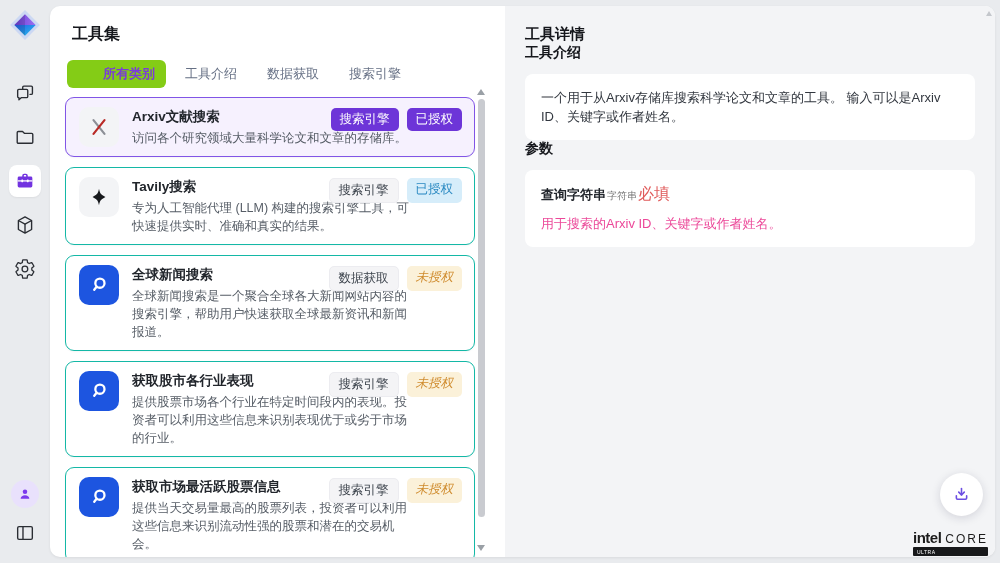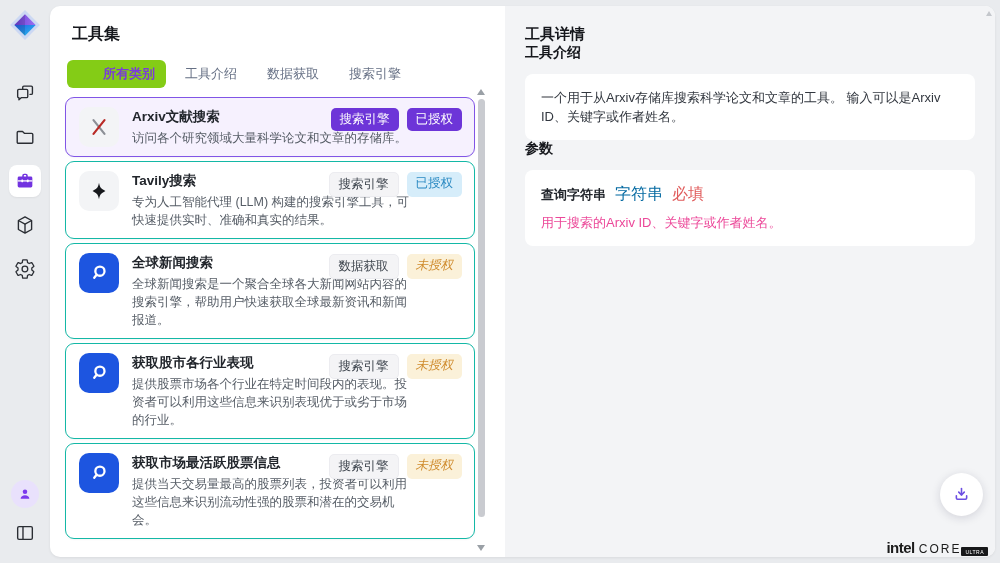--- a/index.html
+++ b/index.html
@@ -17,21 +17,21 @@
 
   
   .window { position:absolute; left:50px; top:6px; width:945px; height:551px; background:#fff; border-radius:10px; overflow:hidden; display:flex; box-shadow:0 1px 3px rgba(0,0,0,.07); }
 
   
   .list-panel { width:455px; position:relative; padding:18px 0 0 15px; flex:none; }
   .list-title { font-size:16px; font-weight:bold; margin-left:7px; color:#15171c; }
   .tabs { display:flex; align-items:center; gap:8px; margin-top:15px; margin-left:2px; }
   .tab { font-size:13px; color:#667085; padding:5px 11px; border-radius:6px; cursor:pointer; }
   .tab.active { background:#84cc16; color:#7a3bd9; font-weight:bold;padding-left:36px; }
-  .cards { margin-top:9px; width:410px; display:flex; flex-direction:column; gap:4px; }
+  .cards { margin-top:9px; width:410px; display:flex; flex-direction:column; gap:10px; }
   .card { position:relative; background:#fff; border:1px solid #14b8a6; border-radius:9px; padding:9px 13px; box-shadow:0 1px 2px rgba(20,20,40,.04); cursor:pointer; }
   .card.selected { border:1.5px solid #8155e6; background:#f6f1fe; }
   .card-body { display:flex; gap:13px; }
   .tool-icon { width:40px; height:40px; border-radius:10px; background:#f3f4f6; flex:none; display:flex; align-items:center; justify-content:center; }
   .tool-icon.blue { background:#1d55e0; }
   .card-title { font-size:13.5px; font-weight:bold; color:#22262c; line-height:18px; padding-top:1px; }
   .card-desc { font-size:12.5px; color:#565d66; line-height:18px; margin-top:3px; max-width:282px; }
   .tags { position:absolute; top:10px; right:12px; display:flex; gap:8px; }
   .tag { font-size:12.5px; line-height:1; padding:5px 9px; border-radius:5px; white-space:nowrap; }
   .tag-solid-purple { background:#6d35d8; color:#fff; }
@@ -44,30 +44,30 @@
   .sb-arrow-up, .sb-arrow-down { width:0; height:0; border-left:4px solid transparent; border-right:4px solid transparent; margin:0 auto; cursor:pointer; }
   .sb-arrow-up { border-bottom:6px solid #9aa0a6; }
   .sb-arrow-down { border-top:6px solid #9aa0a6; position:absolute; bottom:0; left:0; }
   .sb-thumb { width:7px; margin:4px auto 0; height:418px; background:#c9cbd0; border-radius:4px; cursor:pointer; }
 
   
   .detail-panel { flex:1; background:#f3f4f6; padding:19px 20px 0 20px; position:relative; }
   .detail-title { font-size:15px; font-weight:bold; color:#15171c; }
   .detail-sub { font-size:14px; font-weight:bold; color:#15171c; }
   .detail-card { background:#fff; border-radius:8px; margin-top:12px; padding:14px 16px; font-size:13px; color:#32373f; line-height:19px; }
-  .param-row { display:flex; align-items:baseline; gap:9px; }
+  .param-row { display:flex; align-items:baseline; gap:1px; }
   .param-name { font-size:13px; font-weight:bold; color:#22262c; }
-  .param-type { font-size:16px; color:#0369a1; }
+  .param-type { font-size:10px; color:#737373; }
   .param-required { font-size:16px; color:#e05b5b; }
   .param-desc { margin-top:9px; font-size:13px; color:#ec4899; }
   .detail-scroll-hint { position:absolute; top:5px; right:3px; width:0; height:0; border-left:3px solid transparent; border-right:3px solid transparent; border-bottom:5px solid #c4c7cc; }
 
   
   .fab-download { position:absolute; right:17px; bottom:47px; width:43px; height:43px; border-radius:50%; background:#fff; box-shadow:0 2px 10px rgba(30,30,60,.15); display:flex; align-items:center; justify-content:center; cursor:pointer; }
-  .intel { position:absolute; right:12px; bottom:7px; display:flex; flex-direction:row; align-items:flex-end; }
+  .intel { position:absolute; right:12px; bottom:7px; display:flex; flex-direction:column; }
   .intel-row { display:flex; align-items:baseline; gap:4px; color:#1c1c1c; }
   .intel-word { font-size:15px; font-weight:bold; letter-spacing:-0.5px; }
   .core-word { font-size:12px; text-transform:uppercase; letter-spacing:2px; font-weight:normal; }
   .intel-badge { background:#17181a; color:#fff; font-size:5px; letter-spacing:0.5px; padding:1.5px 4px; border-radius:1px; margin-top:1px; }
 </style>
 </head>
 <body>
 
 <aside class="rail">
   <div class="rail-logo">

